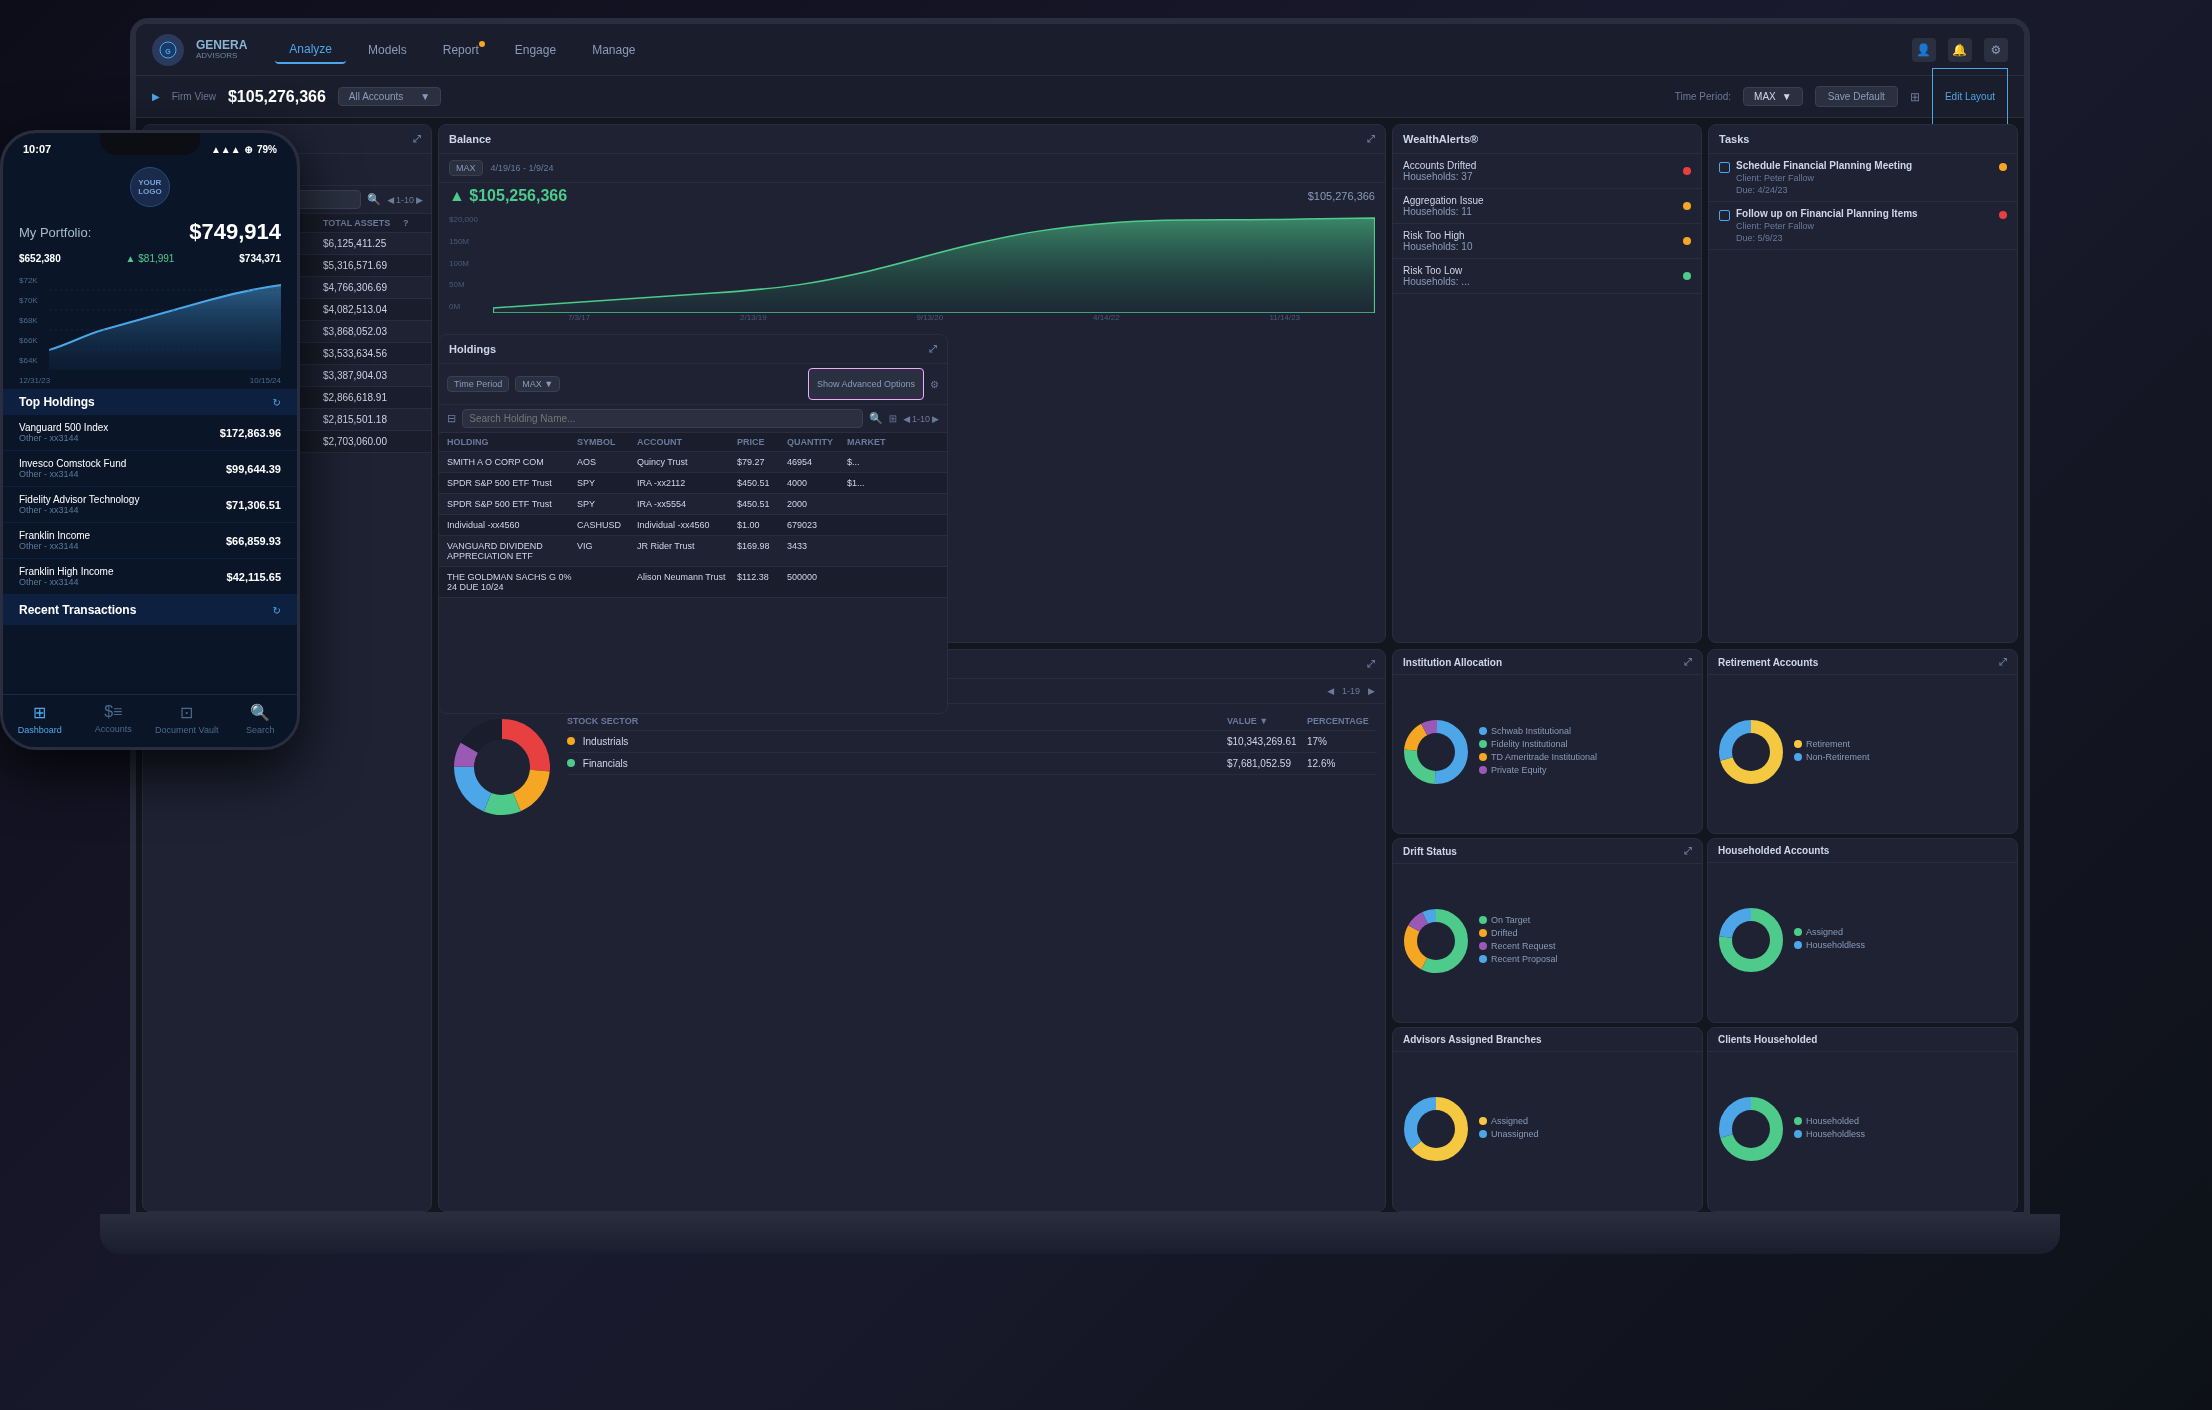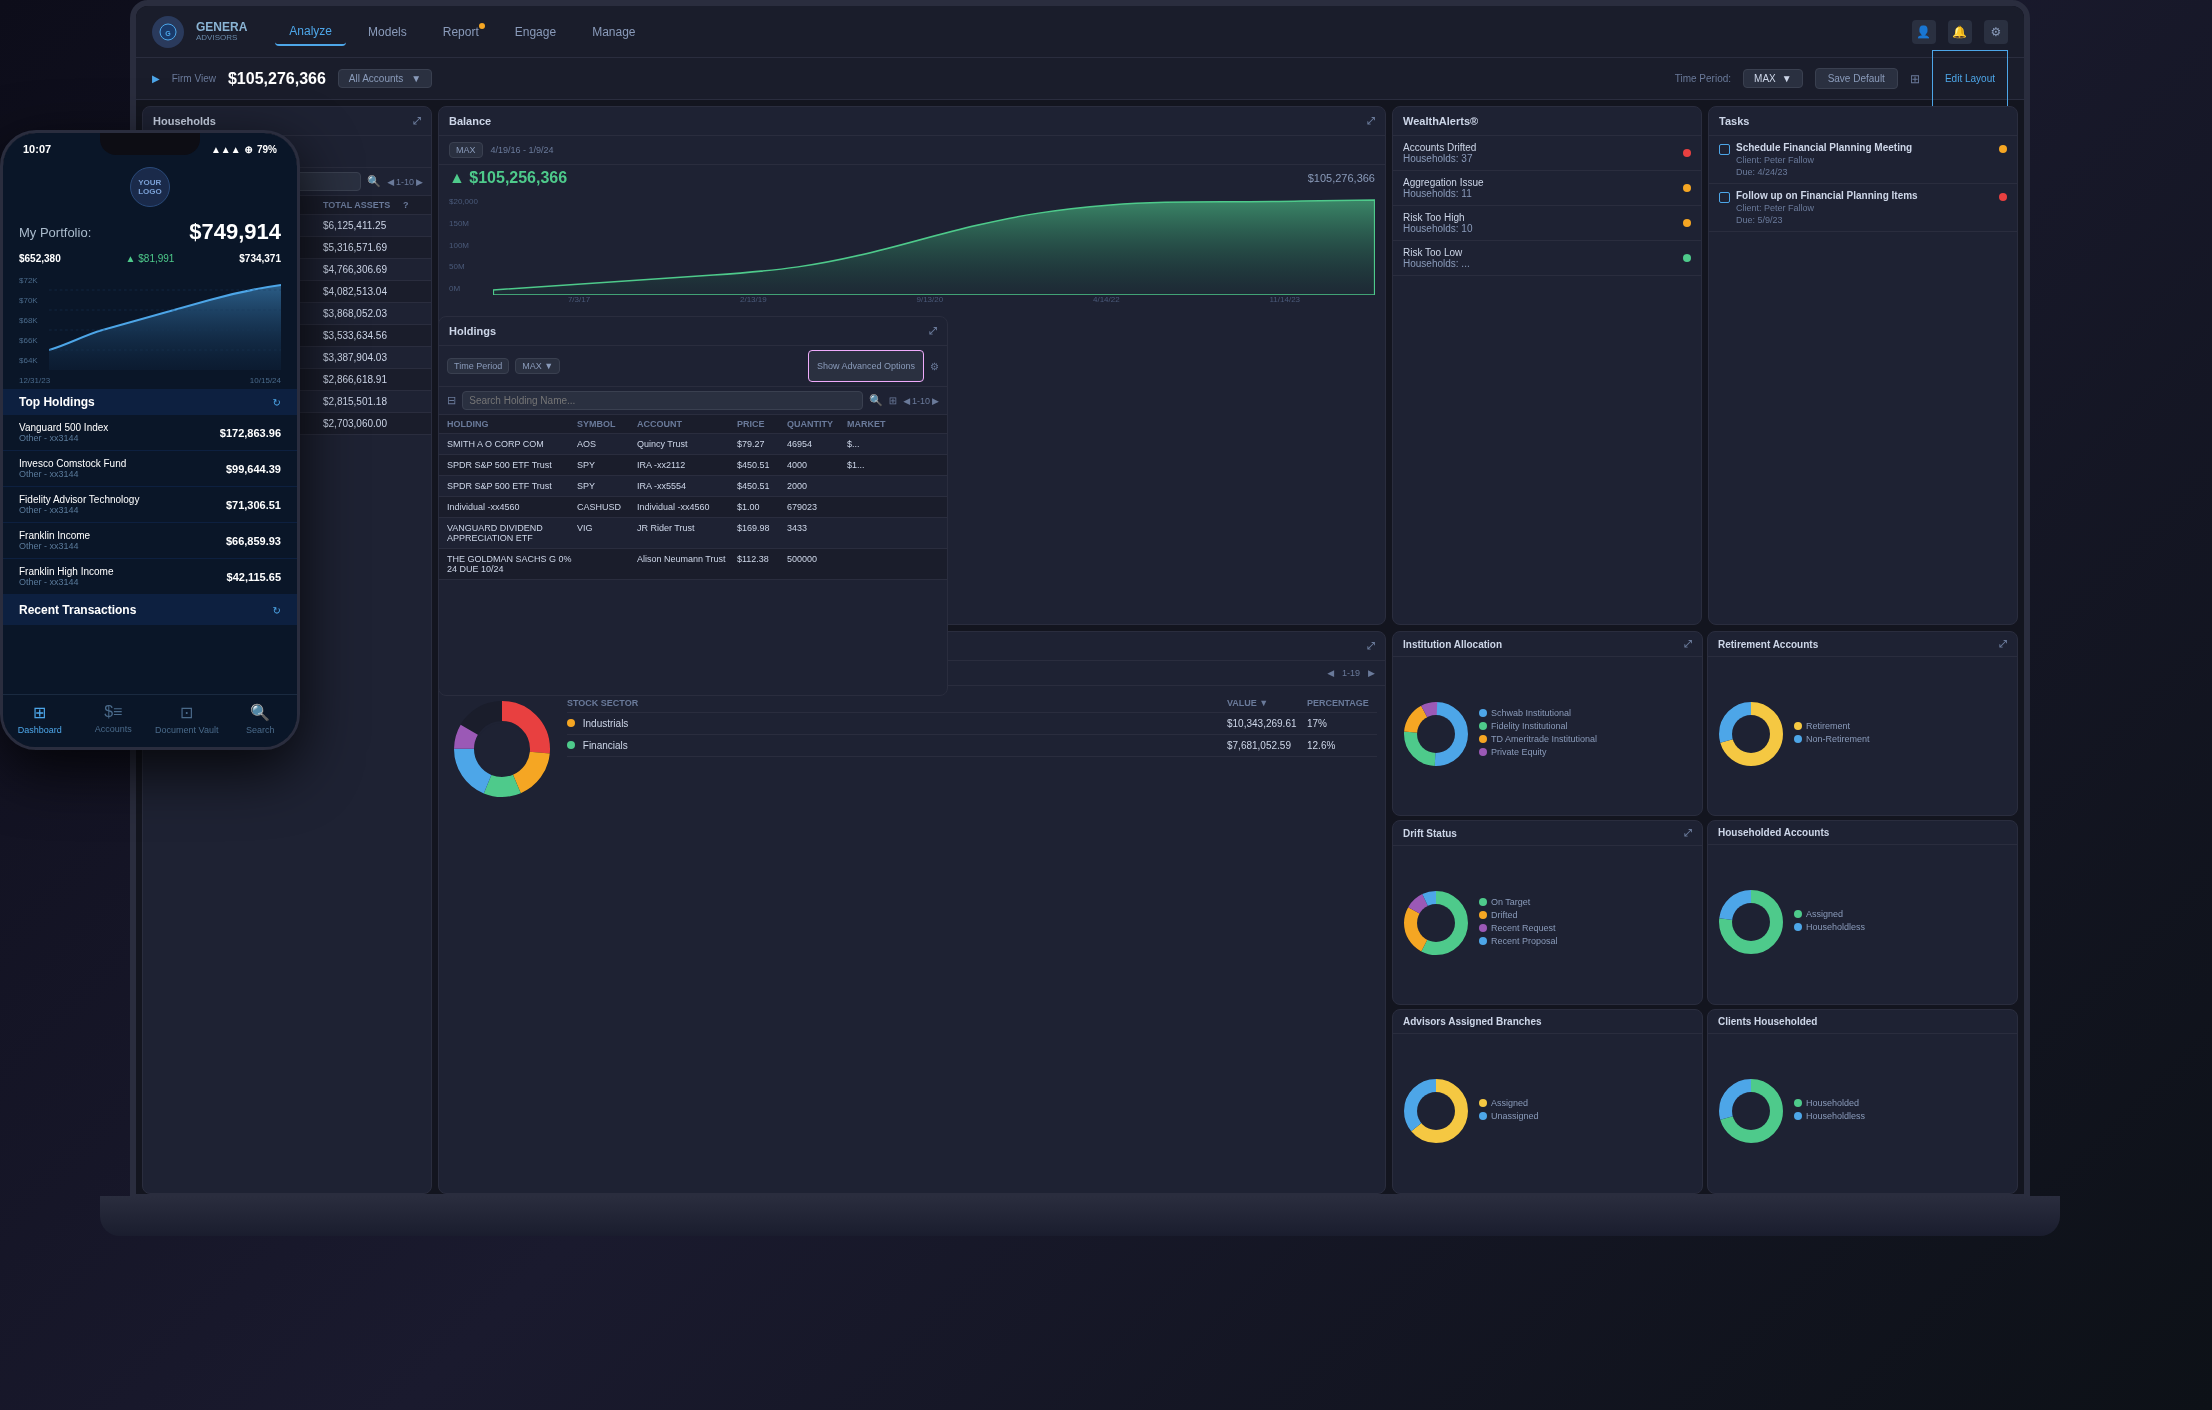--- a/index.html
+++ b/index.html
@@ -10,21 +10,21 @@
       height: 1410px;
       overflow: hidden;
       position: relative;
       background: linear-gradient(135deg, #0d0d1a 0%, #1a1a2e 50%, #0d1117 100%);
     }
 
     
     .laptop-frame {
       position: absolute;
       left: 130px;
-      top: 0;
+      top: 18px;
       width: 1950px;
       height: 1280px;
     }
     .laptop-screen {
       position: absolute;
       top: 0;
       left: 0;
       width: 1900px;
       height: 1200px;
       background: #1c1f2e;
@@ -105,21 +105,21 @@
       display: flex;
       align-items: center;
       padding: 0 16px;
       gap: 12px;
       border-bottom: 1px solid #2a2d3e;
     }
     .firm-label { font-size: 10px; color: #6a7a9a; }
     .firm-value { font-size: 16px; font-weight: 700; color: #fff; }
     .accounts-badge {
       background: #2a3040; border: 1px solid #3a4050; border-radius: 4px;
-      padding: 3px 10px; font-size: 10px; color: #8a9bba; display: flex; align-items: flex-end; gap: 8px;
+      padding: 3px 10px; font-size: 10px; color: #8a9bba; display: flex; align-items: flex-end; gap: 17px;
     }
     .sub-spacer { flex: 1; }
     .time-period-label { font-size: 10px; color: #6a7a9a; }
     .time-period-select {
       background: #2a3040; border: 1px solid #3a4050; border-radius: 4px;
       padding: 3px 10px; font-size: 10px; color: #cdd6e8; display: flex; align-items: center; gap: 6px;
     }
     .btn-save-default {
       background: #2a3040; border: 1px solid #3a4050; border-radius: 4px;
       padding: 4px 12px; font-size: 10px; color: #8a9bba; cursor: pointer;

